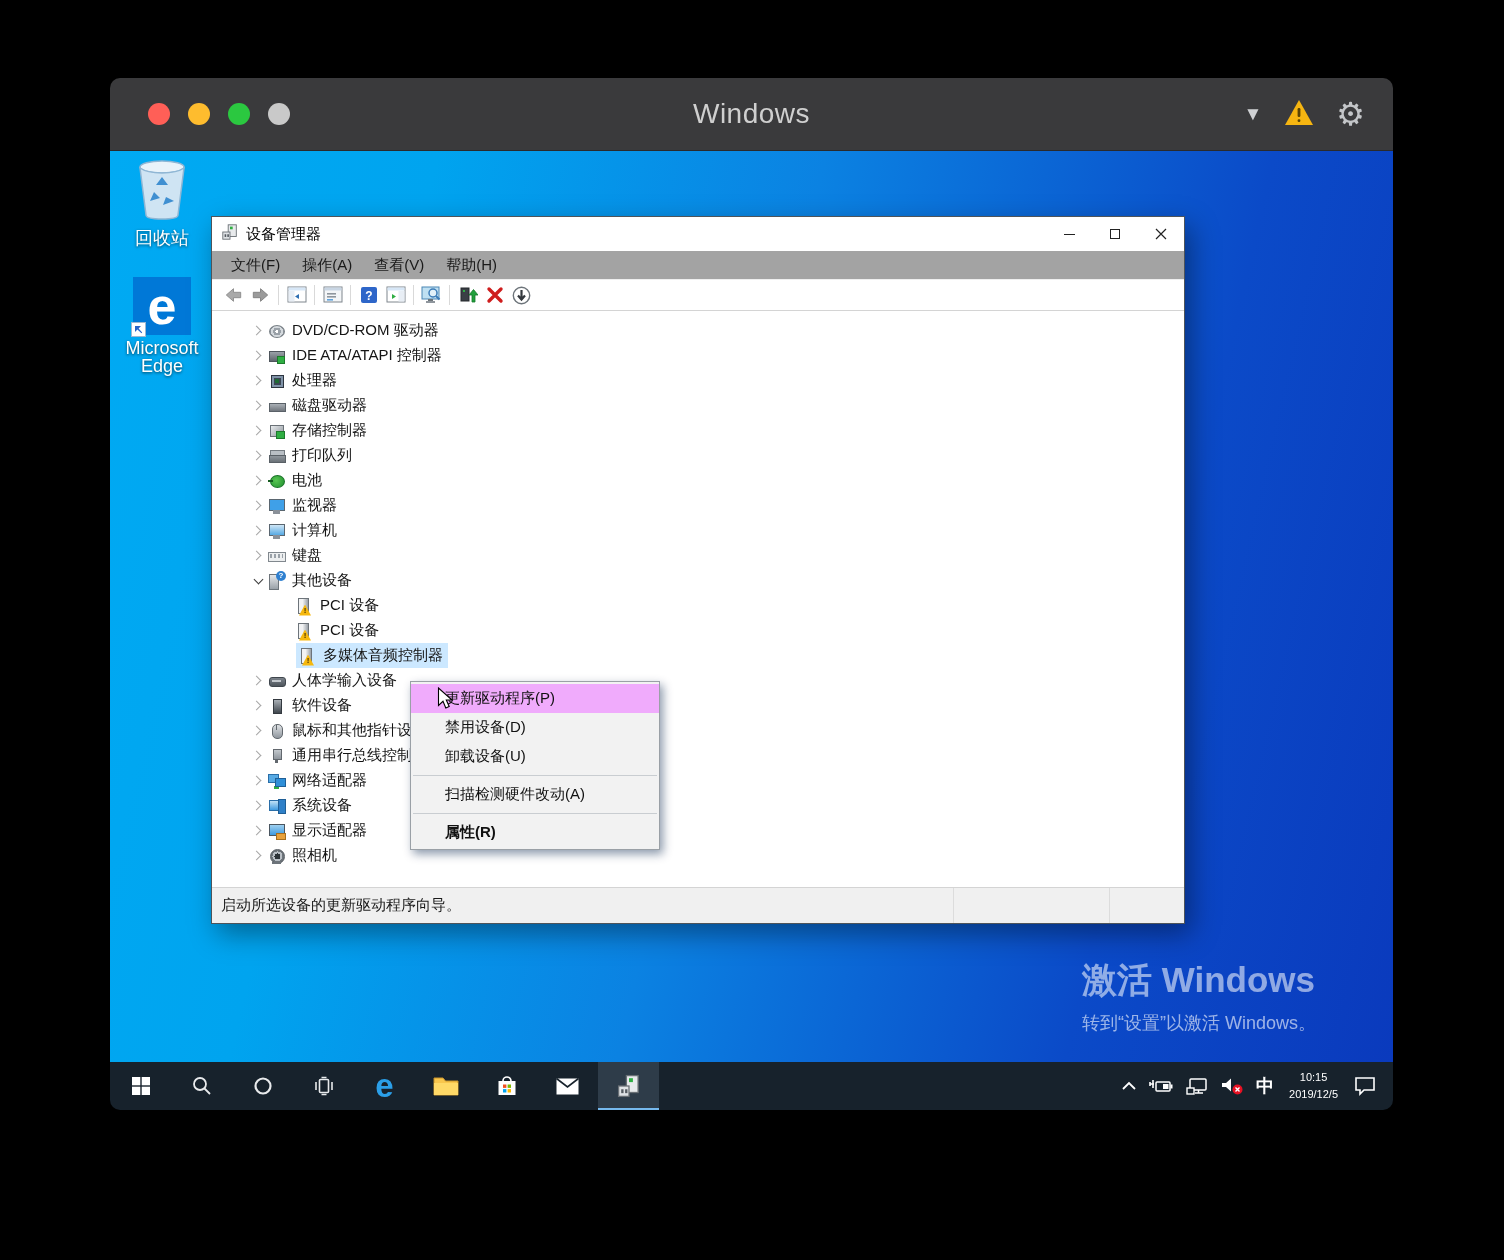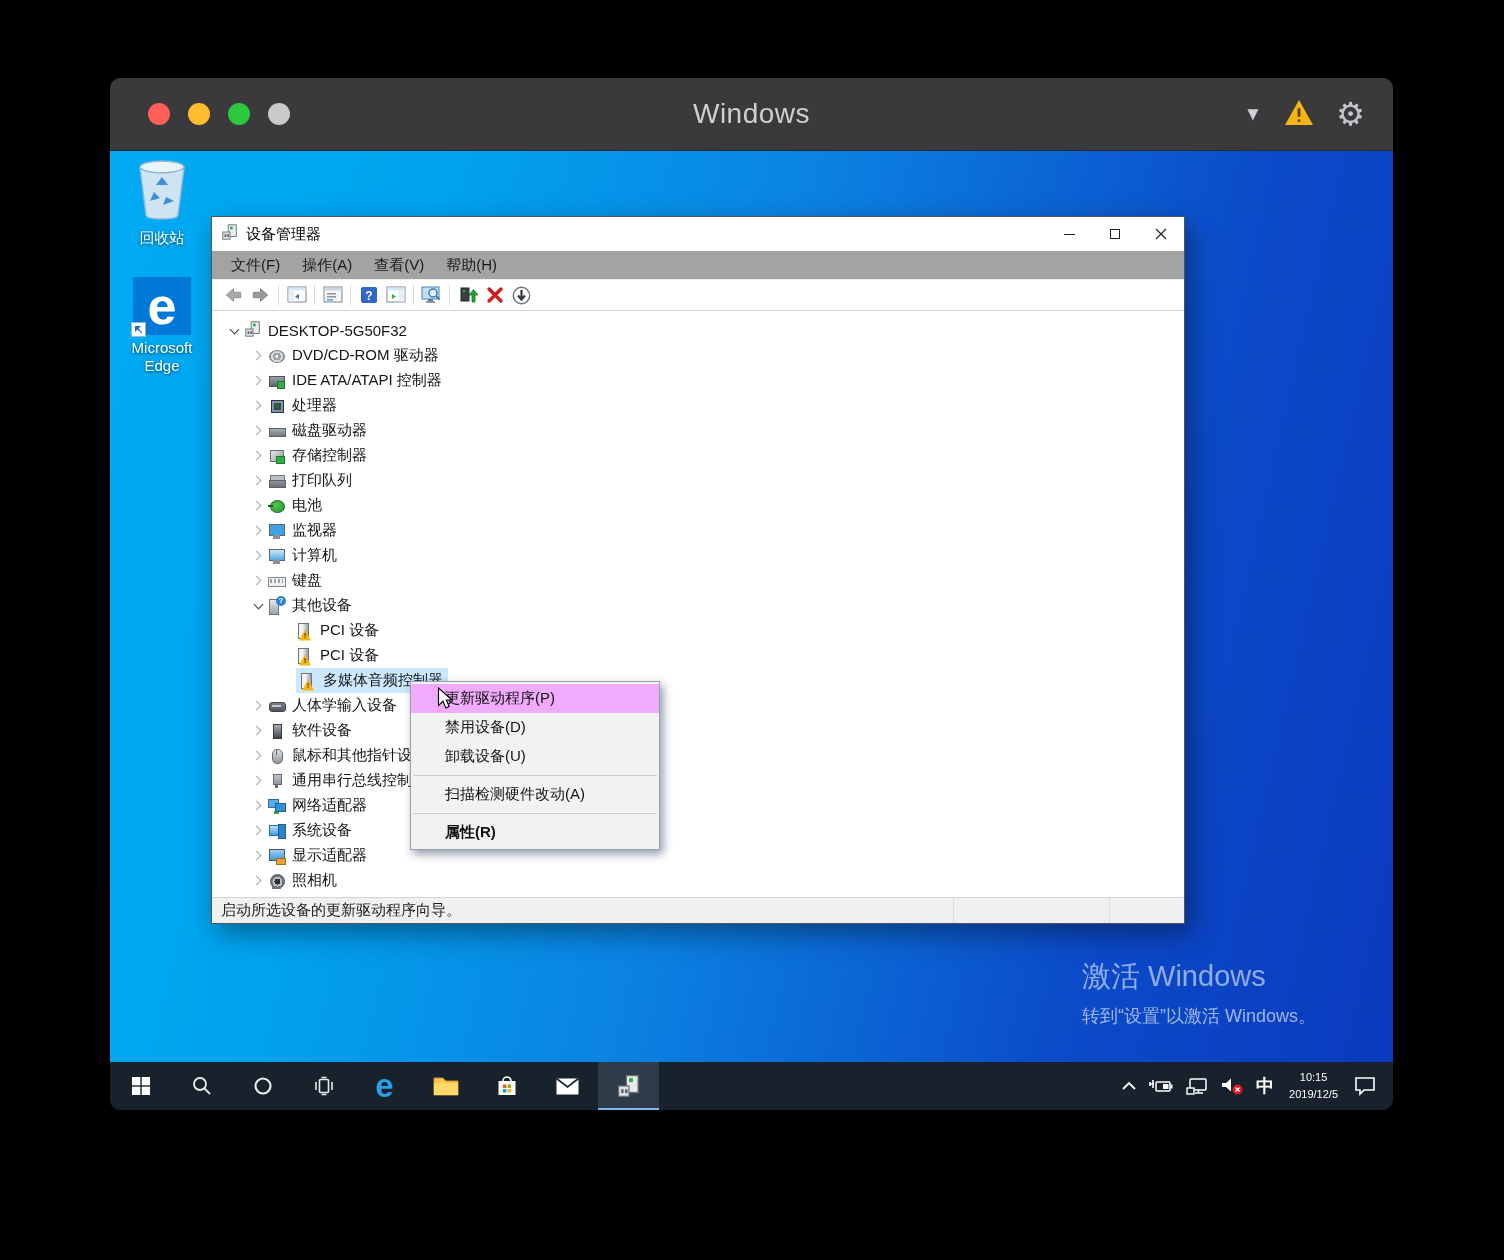--- a/index.html
+++ b/index.html
@@ -19,33 +19,33 @@
   .mac-right { width:230px; display:flex; align-items:center; justify-content:flex-end;
     gap:22px; padding-right:28px; }
   .mac-dd { color:#cfd1d4; font-size:19px; }
   .mac-gear { color:#c3c5c8; font-size:32px; line-height:32px; }
 
   
   #desktop { position:relative; height:911px;
     background:linear-gradient(103deg,#00aaf3 0%,#00a4ef 22%,#0b82e2 48%,#0b4ac8 78%,#0a3abd 100%); }
 
   .dicon { position:absolute; width:96px; text-align:center; }
-  .dicon .dlabel { margin-top:4px; color:#fff; font-size:15px; line-height:18px;
+  .dicon .dlabel { margin-top:4px; color:#fff; font-size:18px; line-height:18px;
     text-shadow:0 1px 3px rgba(0,0,0,.65); }
   #icon-recycle { left:4px; top:8px; }
   #icon-edge { left:4px; top:126px; }
   .edge-sq { width:58px; height:58px; background:#0078d7; margin:0 auto; position:relative;
     display:flex; align-items:center; justify-content:center; }
   .edge-e { color:#fff; font-size:52px; font-weight:bold; line-height:50px; }
   .sc-badge { position:absolute; left:-2px; bottom:-2px; width:15px; height:15px;
     background:#fff; border:1px solid #9db8d2; display:flex; align-items:center; justify-content:center; }
   .sc-badge svg { display:block; }
 
   #watermark { position:absolute; left:972px; top:806px; color:rgba(255,255,255,.55); }
-  #watermark .wm1 { font-size:29px; font-weight:400; }
+  #watermark .wm1 { font-size:35px; font-weight:700; }
   #watermark .wm2 { font-size:18px; margin-top:7px; color:rgba(255,255,255,.6); }
 
   
   #dm { position:absolute; left:101px; top:65px; width:974px; height:708px;
     background:#fff; border:1px solid #4e545a; box-shadow:6px 10px 26px rgba(0,0,0,.38);
     display:flex; flex-direction:column; }
   #dm-titlebar { height:34px; display:flex; align-items:center; background:#fff; }
   #dm-titlebar .ti-app { margin-left:9px; }
   #dm-title { font-size:15px; color:#000; margin-left:7px; flex:1; }
   .dm-ctrls { display:flex; height:100%; }
@@ -130,21 +130,21 @@
   .i-sys::before { left:1px; top:3px; width:10px; height:9px;
     background:linear-gradient(180deg,#bfe0f5,#3f9be0); border:1px solid #2a6ea8; }
   .i-sys::after { left:10px; top:2px; width:6px; height:13px; background:#2f80c8; border:1px solid #1f5f96; }
   .i-disp::before { left:1px; top:2px; width:14px; height:10px;
     background:linear-gradient(180deg,#9fd0f0,#3f9be0); border:1px solid #4a5660; }
   .i-disp::after { left:8px; top:11px; width:8px; height:5px; background:#e8a13b; border:1px solid #a86f1e; }
   .i-cam::before { left:2px; top:2px; width:13px; height:13px; border-radius:50%;
     background:radial-gradient(circle,#2c3338 0 3px,#b9bfc5 3px 5px,#6d747a 5px); border:1px solid #555b61; }
   .i-cam::after { left:4px; top:15px; width:9px; height:2px; background:#6d747a; }
 
-  #dm-statusbar { height:26px; background:#f0f0f0; border-top:1px solid #d4d4d4;
+  #dm-statusbar { height:36px; background:#f0f0f0; border-top:1px solid #d4d4d4;
     display:flex; align-items:center; font-size:15px; color:#1a1a1a; }
   #sb-text { flex:1; padding-left:9px; white-space:nowrap; }
   .sb-pane { height:100%; border-left:1px solid #dcdcdc; }
   .sb-p2 { width:156px; } .sb-p3 { width:75px; }
 
   
   #ctx { position:absolute; left:300px; top:530px; width:250px; z-index:60;
     background:#f2f2f2; border:1px solid #9aa0a6; box-shadow:3px 4px 9px rgba(0,30,70,.45);
     padding:2px 0; }
   .cm-item { height:29px; display:flex; align-items:center; padding-left:34px;
@@ -324,35 +324,20 @@
           </span>
         <span class="tb-btn">
           <svg width="19" height="19" viewBox="0 0 19 19">
               <circle cx="9.5" cy="9.5" r="8.2" fill="none" stroke="#6d747a" stroke-width="1.4"></circle>
               <path d="M9.5,4 L9.5,12 M6,9.5 L9.5,13.5 L13,9.5" stroke="#33383d" stroke-width="2.2" fill="none"></path>
             </svg>
           </span>
       </div>
 
       <div id="dm-tree">
-        <div class="trow lvl0">
-          <span class="chevbox">
-              <span class="chev open"></span>
-            </span>
-          <span>
-            <svg width="18" height="18" viewBox="0 0 20 20">
-                <rect x="8" y="2" width="9" height="13" fill="#e8eaec" stroke="#6a7076"></rect>
-                <rect x="10" y="4" width="3" height="3" fill="#2fae43"></rect>
-                <rect x="2" y="10" width="8" height="8" fill="#dfe2e5" stroke="#6a7076"></rect>
-                <rect x="4" y="12.5" width="1.8" height="3" fill="#555b61"></rect>
-                <rect x="7" y="12.5" width="1.8" height="3" fill="#555b61"></rect>
-              </svg>
-          </span>
-          <span class="tlabel">DESKTOP-5G50F32</span>
-        </div>
         <div class="trow lvl1">
           <span class="chevbox">
               <span class="chev"></span>
             </span>
           <span class="ti i-disc"></span>
           <span class="tlabel">DVD/CD-ROM 驱动器</span>
         </div>
         <div class="trow lvl1">
           <span class="chevbox">
               <span class="chev"></span>

